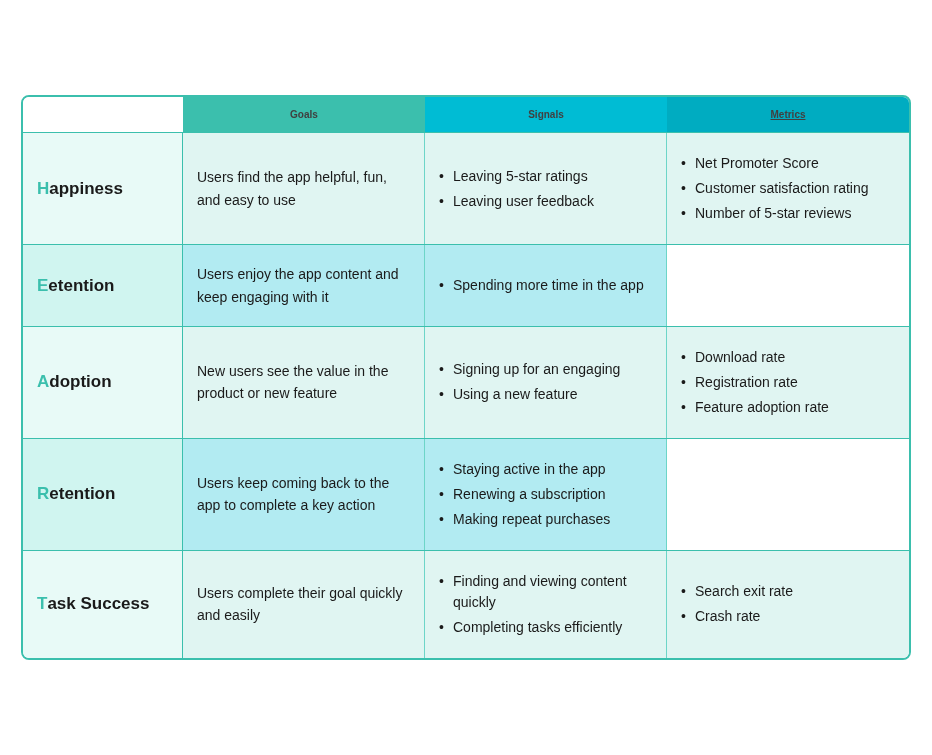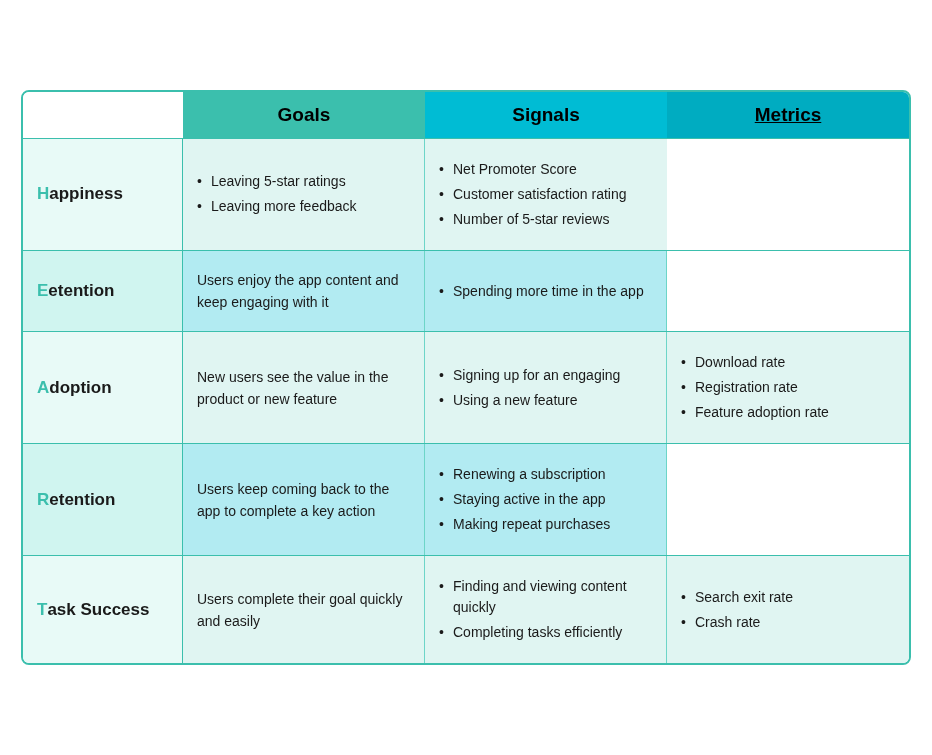--- a/index.html
+++ b/index.html
@@ -20,22 +20,22 @@
     }
     .header-row {
       display: grid;
       grid-template-columns: 160px 1fr 1fr 1fr;
       background: transparent;
     }
     .header-cell {
       padding: 12px 10px;
       text-align: center;
       font-weight: bold;
-      font-size: 19px;
-      color: #000000;
+      font-size: 10px;
+      color: #404040;
     }
     .header-cell.goals { background: #3bbfad; }
     .header-cell.signals { background: #00bcd4; }
     .header-cell.metrics { background: #00acc1; text-decoration: underline; }
     .header-cell.empty { background: #fff; }
 
     .data-row {
       display: grid;
       grid-template-columns: 160px 1fr 1fr 1fr;
       border-top: 1.5px solid #3bbfad;
@@ -130,24 +130,27 @@
     <div class="header-cell goals">Goals</div>
     <div class="header-cell signals">Signals</div>
     <div class="header-cell metrics">Metrics</div>
   </div>
   <div id="table-body">
       <div class="data-row">
         <div class="row-label">
           <span class="accent">H</span>
           <span>appiness</span>
         </div>
+        <div class="goals-cell">
+          <span class="goals-text">Users find the app helpful, fun, and easy to use</span>
+        </div>
         <div class="signals-cell">
           <ul class="bullet-list">
             <li>Leaving 5-star ratings</li>
-            <li>Leaving more feedback</li>
+            <li>Leaving user feedback</li>
           </ul>
         </div>
         <div class="metrics-cell">
           <ul class="bullet-list">
             <li>Net Promoter Score</li>
             <li>Customer satisfaction rating</li>
             <li>Number of 5-star reviews</li>
           </ul>
         </div>
       </div>
@@ -190,22 +193,22 @@
       <div class="data-row">
         <div class="row-label">
           <span class="accent">R</span>
           <span>etention</span>
         </div>
         <div class="goals-cell">
           <span class="goals-text">Users keep coming back to the app to complete a key action</span>
         </div>
         <div class="signals-cell">
           <ul class="bullet-list">
+            <li>Staying active in the app</li>
             <li>Renewing a subscription</li>
-            <li>Staying active in the app</li>
             <li>Making repeat purchases</li>
           </ul>
         </div>
       </div>
       <div class="data-row">
         <div class="row-label">
           <span class="accent">T</span>
           <span>ask Success</span>
         </div>
         <div class="goals-cell">

